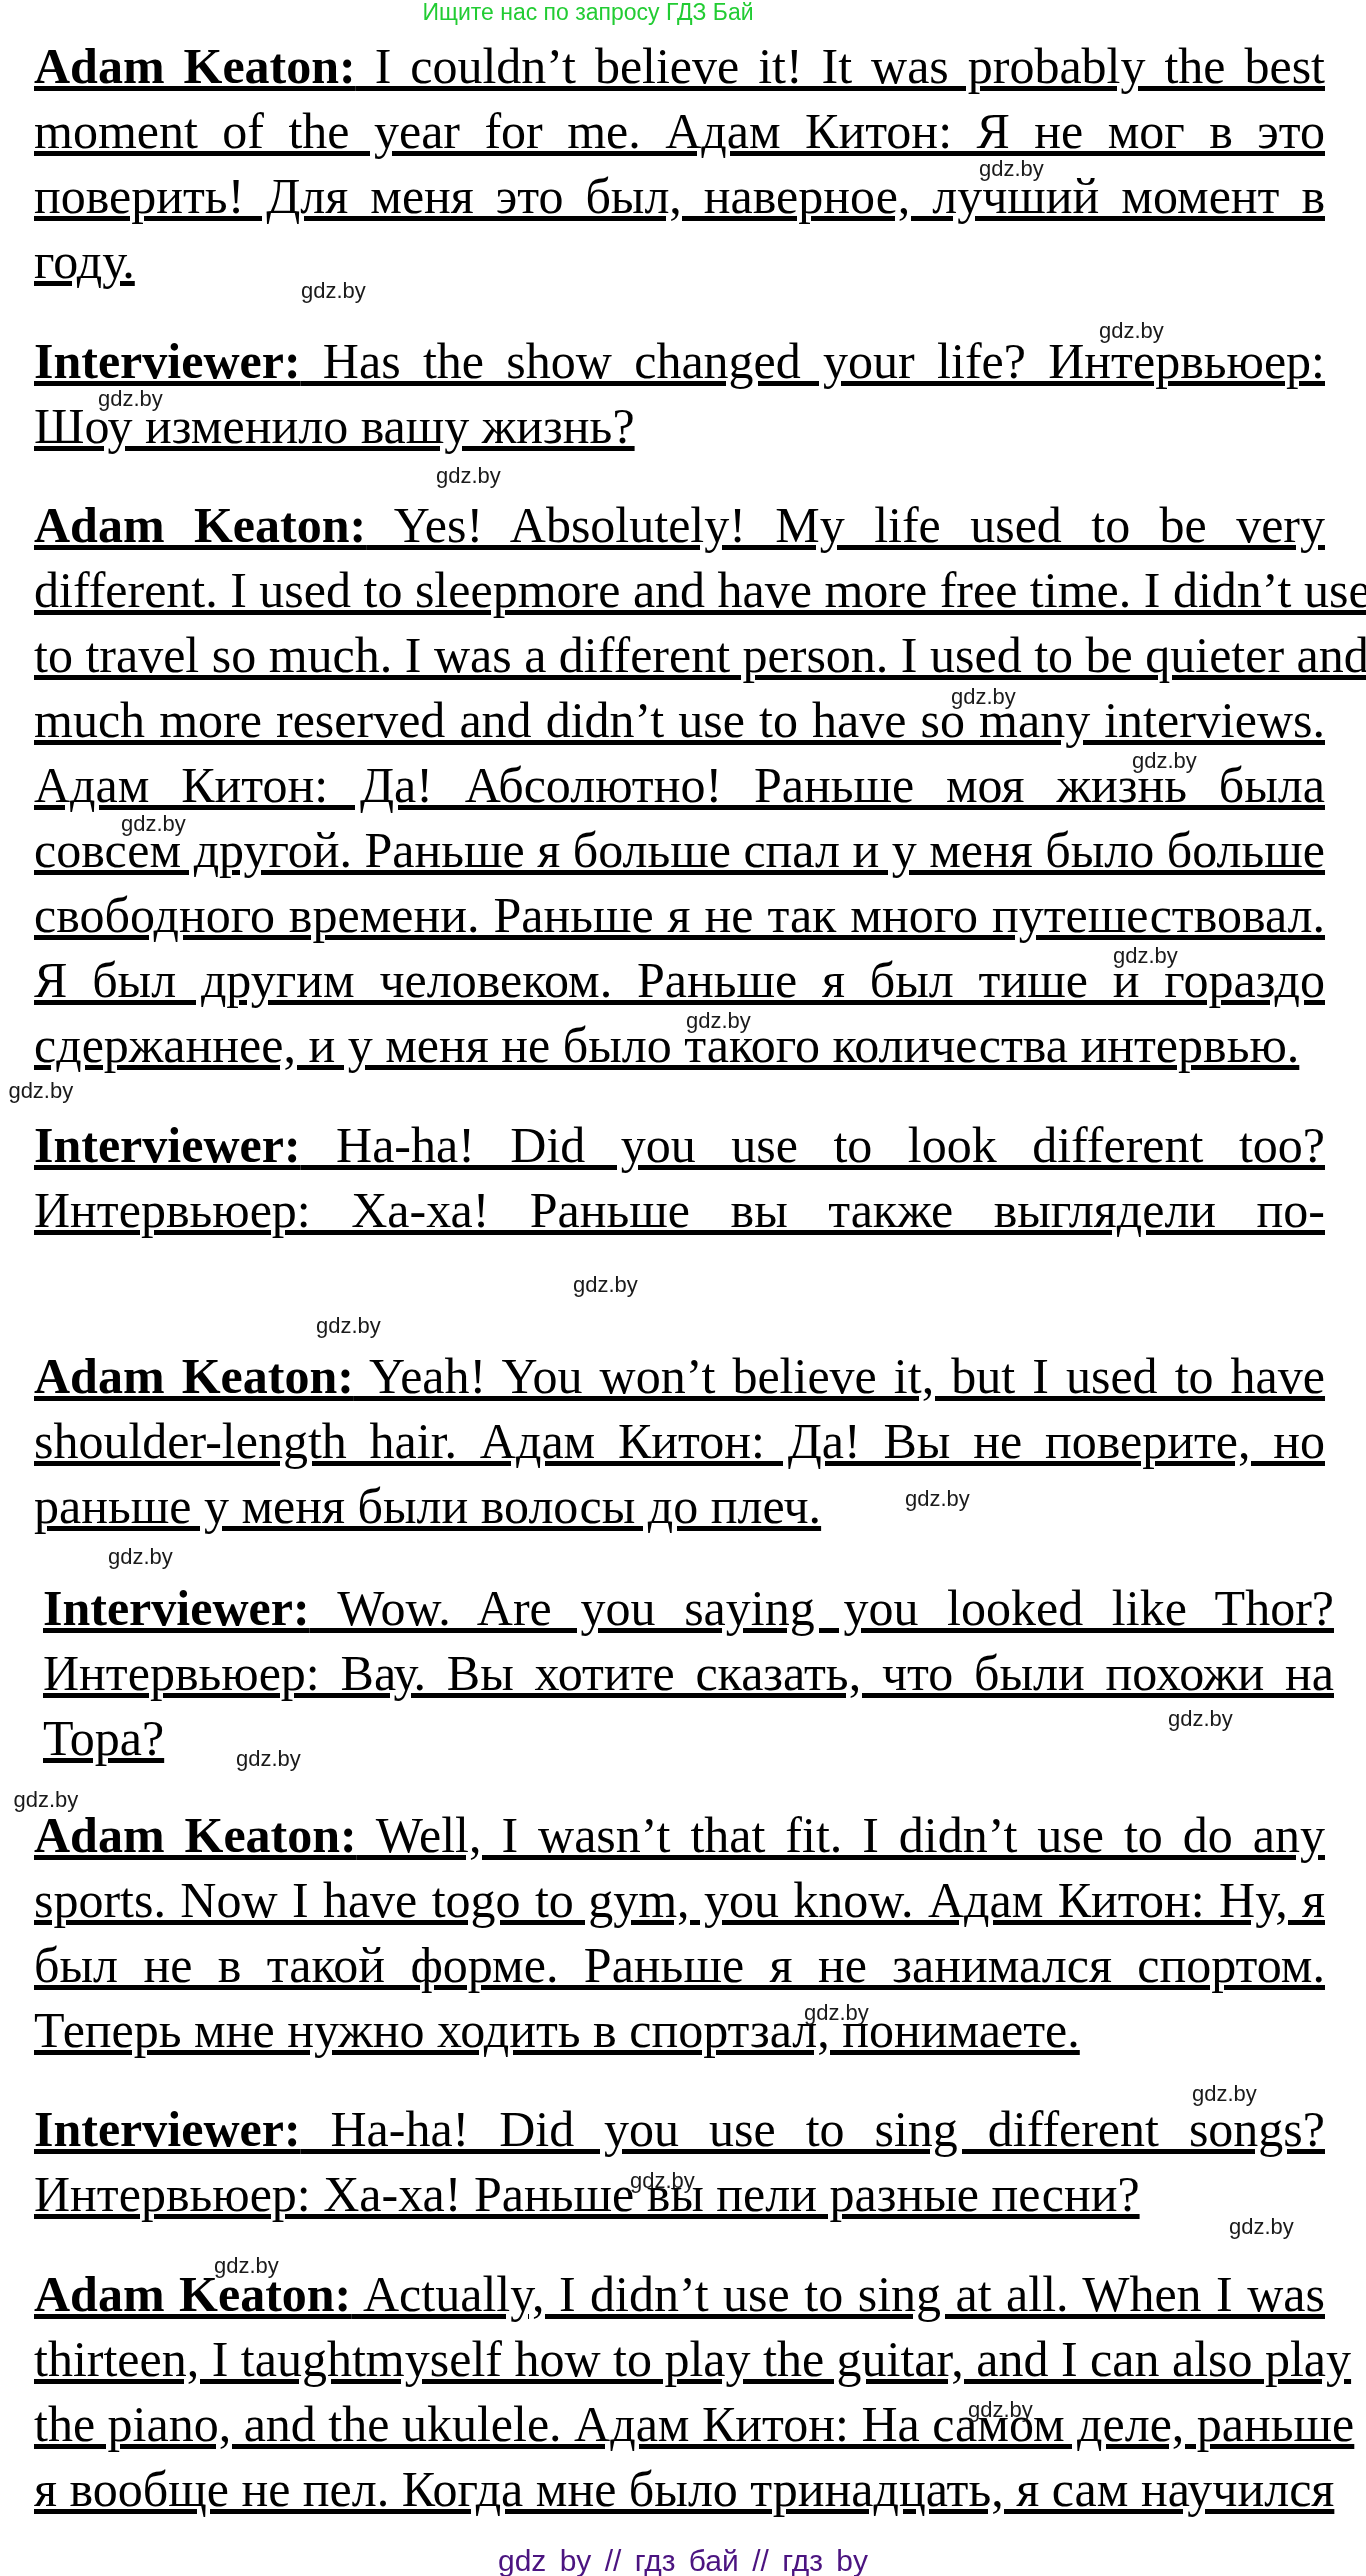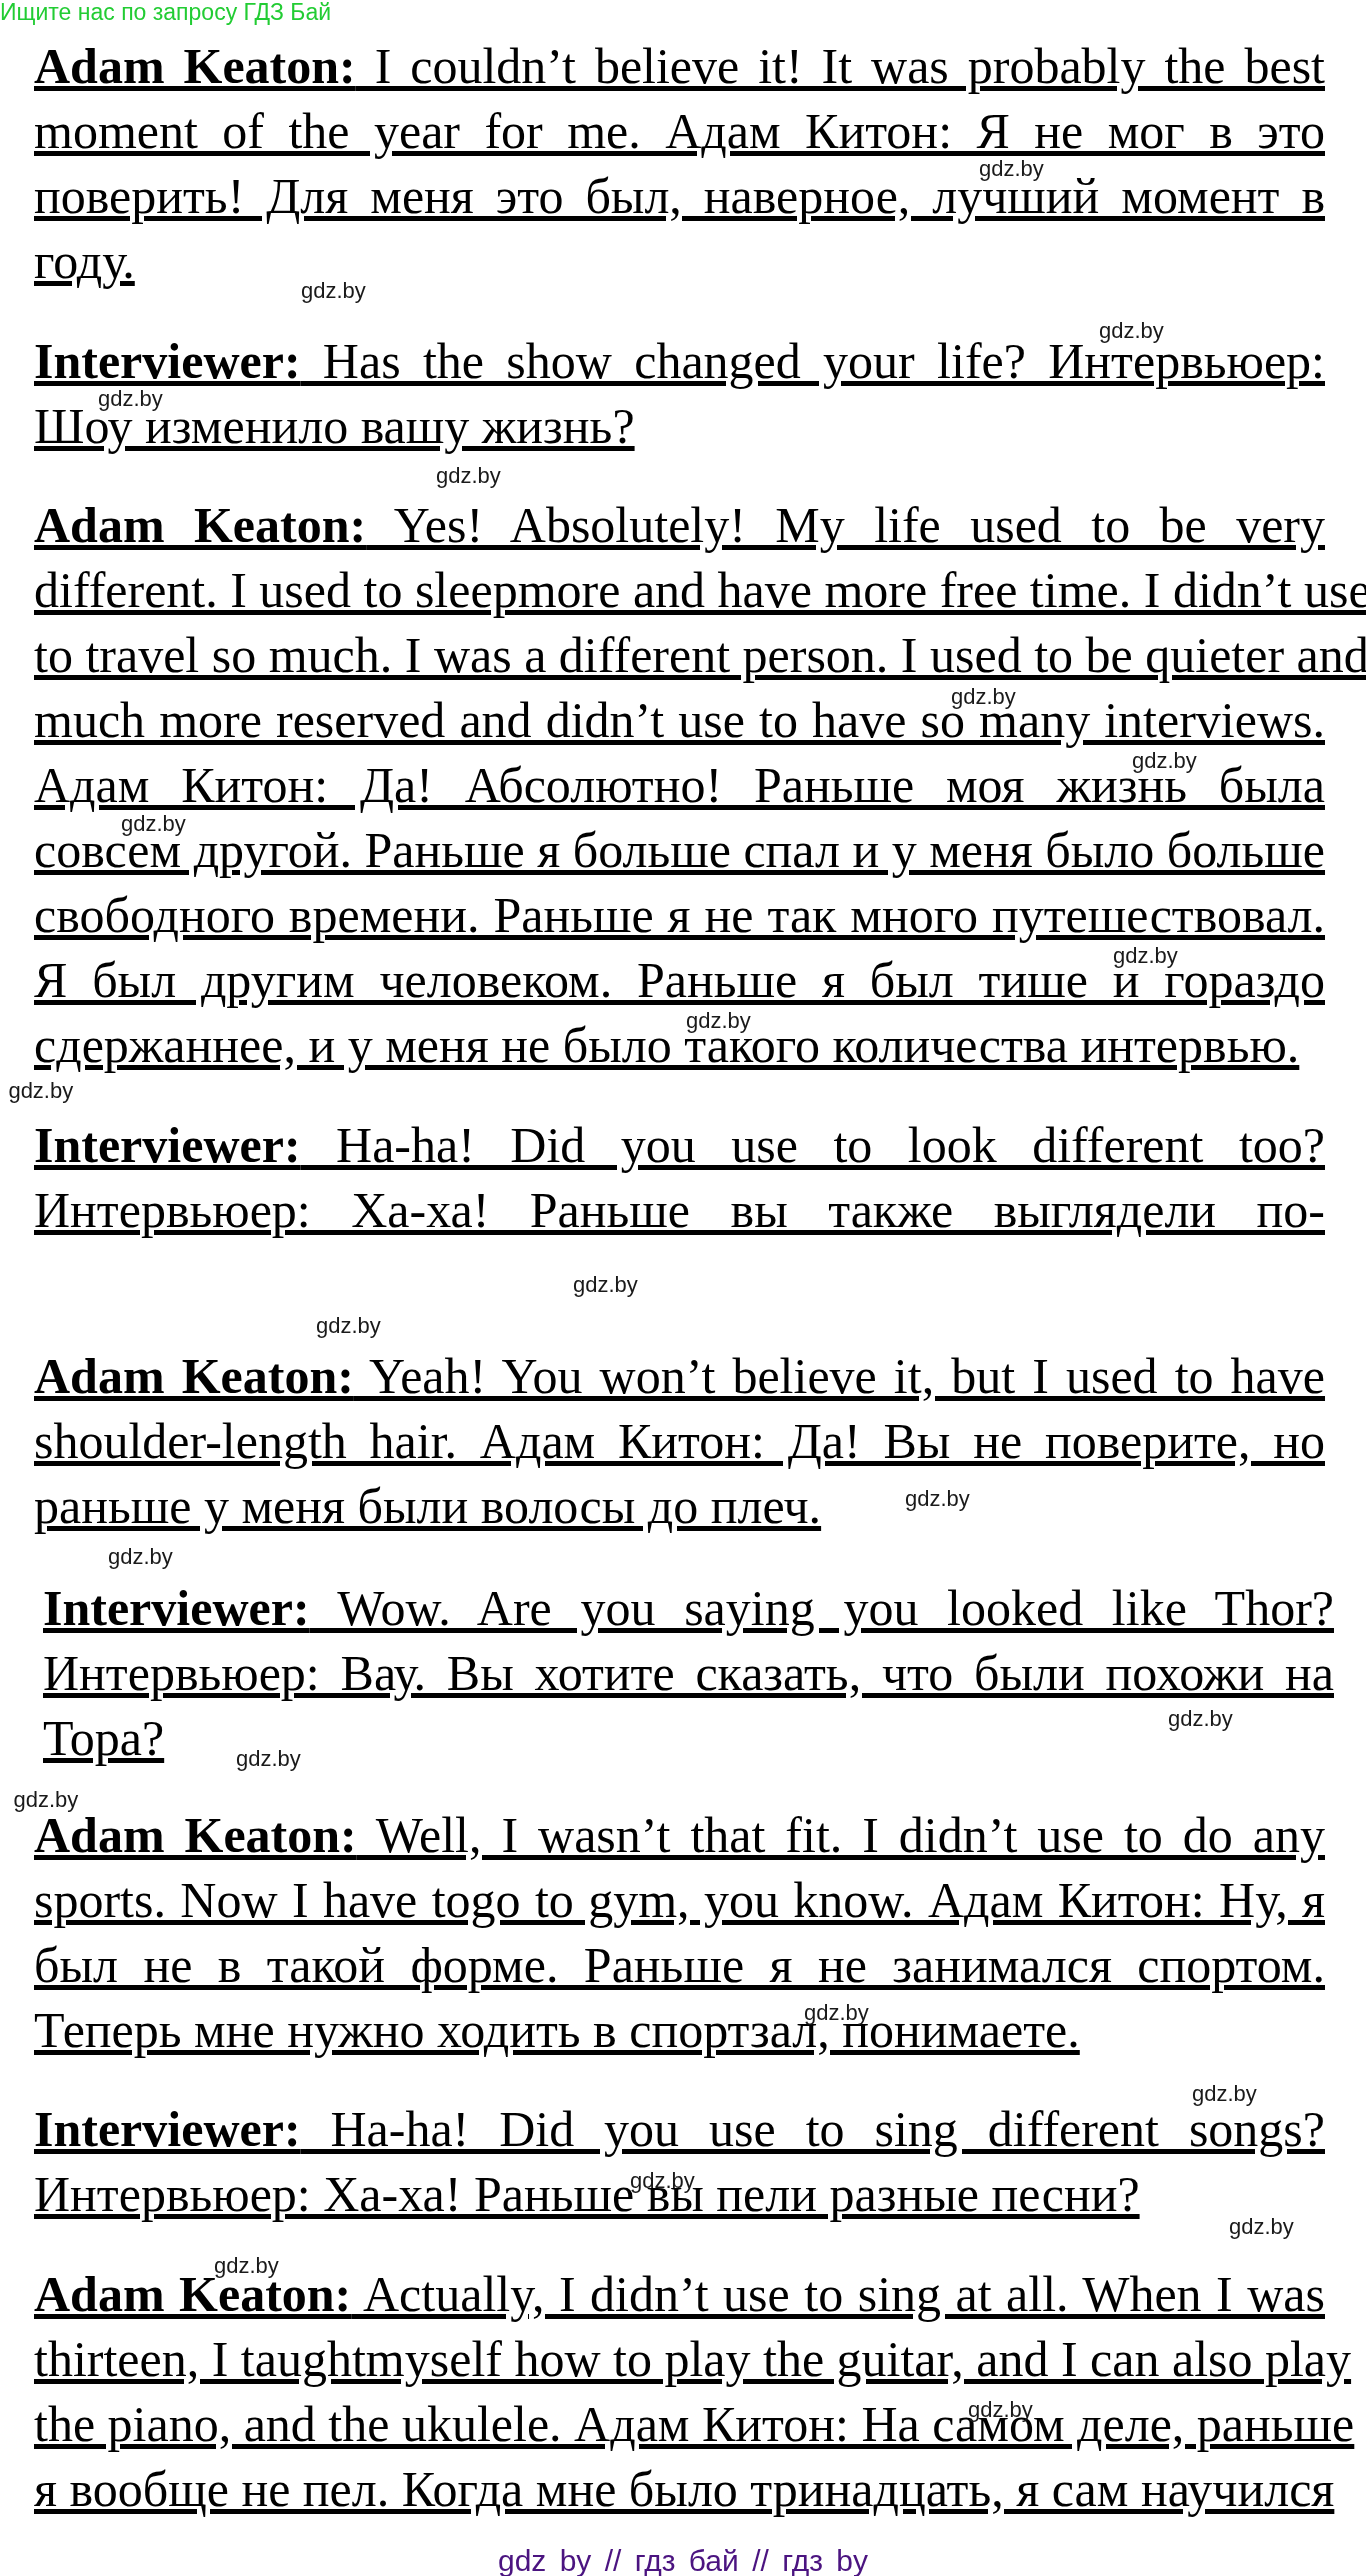--- a/index.html
+++ b/index.html
@@ -1,20 +1,20 @@
 <!DOCTYPE html>
 <html style="font-size:13.5px"><head>
 <meta charset="utf-8">
 <style>
   html, body { margin: 0; padding: 0; background: #ffffff; }
   body { width: 1366px; height: 2576px; position: relative; overflow: hidden; }
   .header {
     position: absolute; left: 0; top: 0; width: 1120px; height: 25px;
-    text-align: left; color: #22cc33;
-    font-family: "Liberation Sans", sans-serif; font-size: 23px; line-height: 25px;
+    text-align: center; color: #22cc33;
+    font-family: "Liberation Sans", sans-serif; font-size: 23px; line-height: 25px; padding-left: 28px;
   }
   .footer {
     position: absolute; left: 0; top: 2546px; width: 1366px; height: 29px;
     text-align: center; color: #4b1480;
     font-family: "Liberation Sans", sans-serif; font-size: 30px; line-height: 29px;
     word-spacing: 5px;
   }
   .para { position: absolute; left: 34px; width: 1291px; text-decoration: underline; }
   .line {
     display: block; height: 65px; line-height: 65px;

